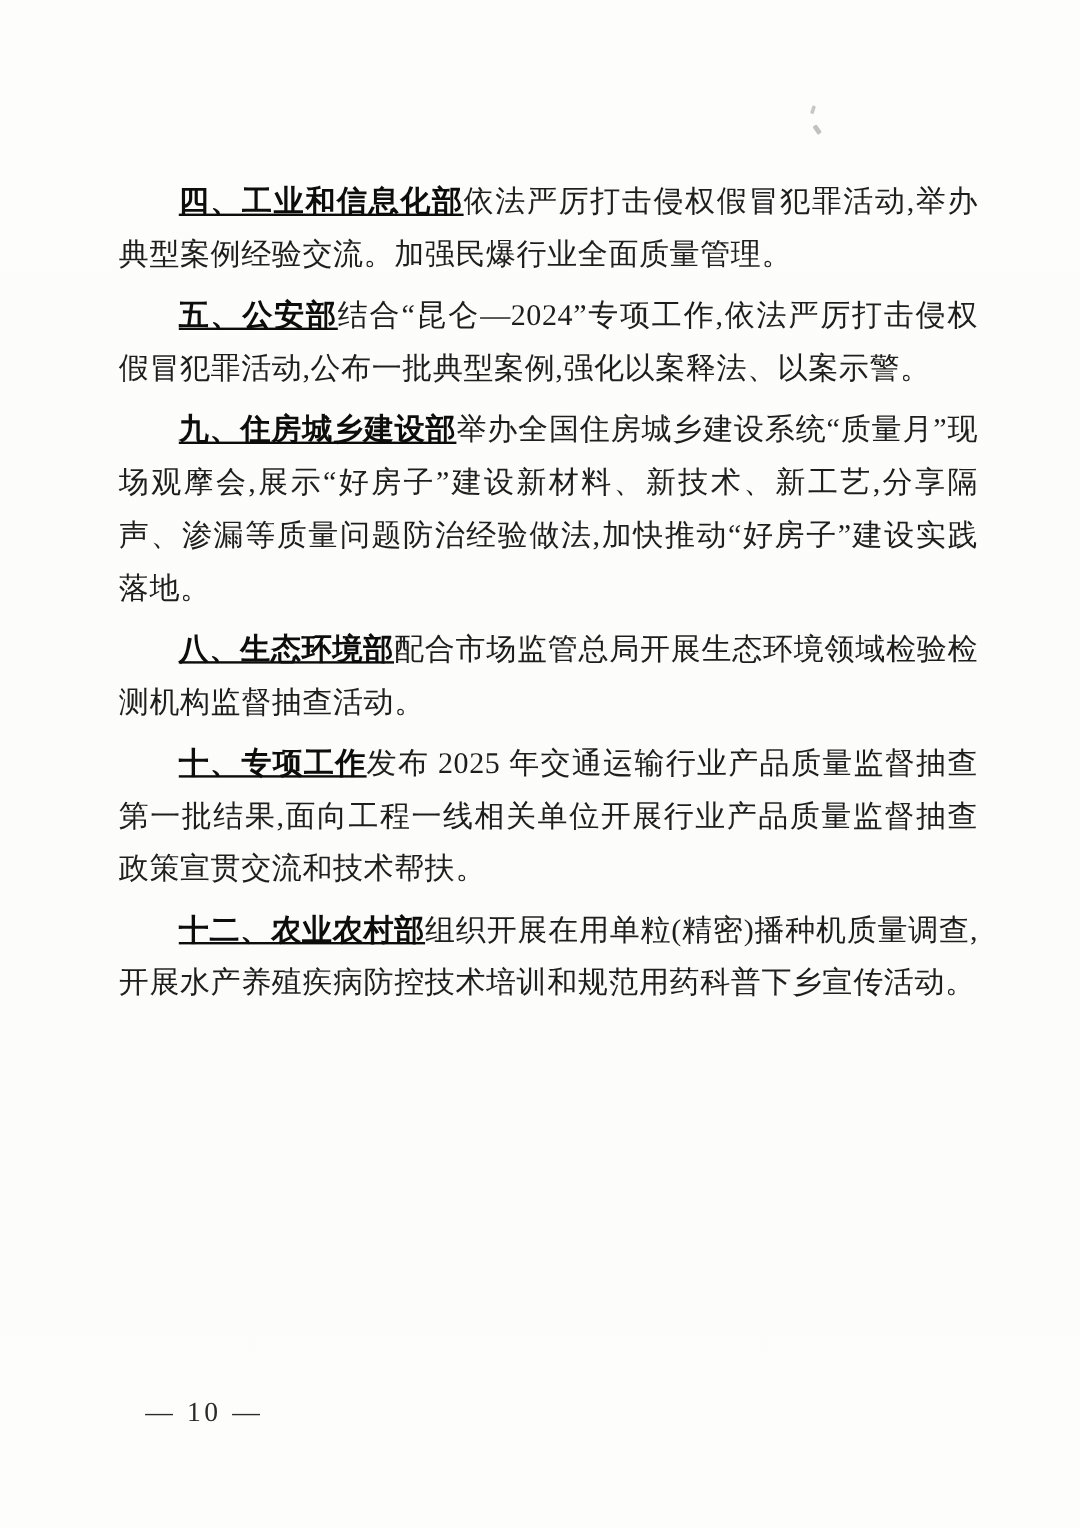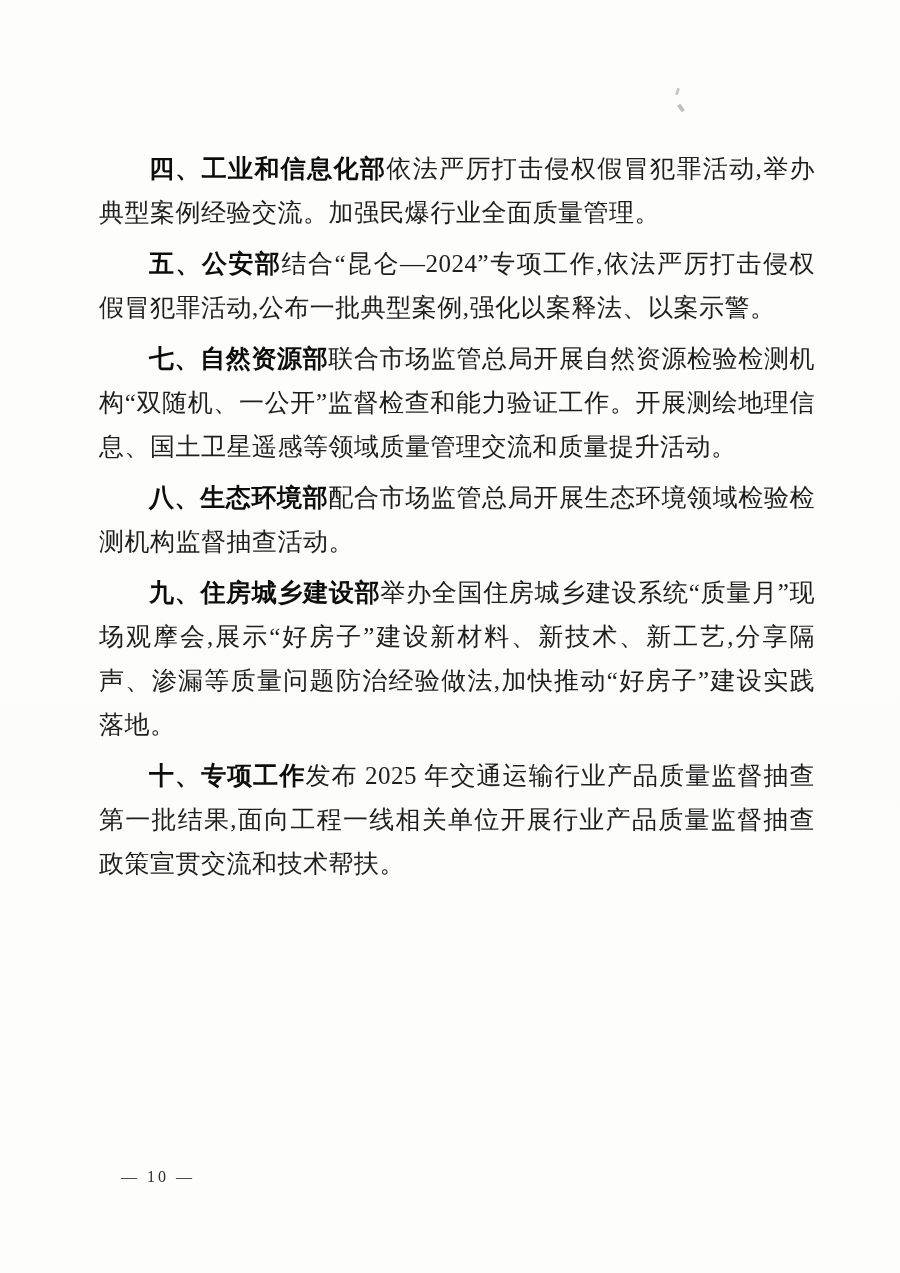--- a/index.html
+++ b/index.html
@@ -34,29 +34,30 @@
     letter-spacing: 0.5px;
     text-align: justify;
     text-align-last: left;
     text-indent: 2em;
     word-break: break-all;
   }
   .ministry {
     font-family: "Liberation Sans", sans-serif;
     font-weight: 700;
     color: #0d0d0d;
+    text-decoration: underline;
   }
   .body-text {
     color: #1e1e1e;
   }
   .page-number {
     position: absolute;
     left: 121px;
     top: 1163px;
-    font-size: 16px;
+    font-size: 23px;
     line-height: 28px;
     letter-spacing: 3px;
     color: #2a2a2a;
     font-family: "Liberation Serif", serif;
   }
   
   .speck {
     position: absolute;
     background: #9a9a9a;
     border-radius: 1px;
@@ -86,28 +87,28 @@
   <div class="speck speck-1"></div>
   <div class="speck speck-2"></div>
 
   <main class="content">
 
     <p class="para"><b class="ministry">四、工业和信息化部</b><span class="body-text">依法严厉打击侵权假冒犯罪活动,举办典型案例经验交流。加强民爆行业全面质量管理。</span></p>
 
     <p class="para"><b class="ministry">五、公安部</b><span class="body-text">结合“昆仑—2024”专项工作,依法严厉打击侵权假冒犯罪活动,公布一批典型案例,强化以案释法、以案示警。</span></p>
 
 
-    <p class="para"><b class="ministry">七、自然资源部</b><span class="body-text">联合市场监管总局开展自然资源检验检测机构“双随机、一公开”监督检查和能力验证工作。开展测绘地理信息、国土卫星遥感等领域质量管理交流和质量提升活动。</span></p>
+
+    <p class="para"><b class="ministry">九、住房城乡建设部</b><span class="body-text">举办全国住房城乡建设系统“质量月”现场观摩会,展示“好房子”建设新材料、新技术、新工艺,分享隔声、渗漏等质量问题防治经验做法,加快推动“好房子”建设实践落地。</span></p>
 
     <p class="para"><b class="ministry">八、生态环境部</b><span class="body-text">配合市场监管总局开展生态环境领域检验检测机构监督抽查活动。</span></p>
-
-    <p class="para"><b class="ministry">九、住房城乡建设部</b><span class="body-text">举办全国住房城乡建设系统“质量月”现场观摩会,展示“好房子”建设新材料、新技术、新工艺,分享隔声、渗漏等质量问题防治经验做法,加快推动“好房子”建设实践落地。</span></p>
 
     <p class="para"><b class="ministry">十、专项工作</b><span class="body-text">发布 2025 年交通运输行业产品质量监督抽查第一批结果,面向工程一线相关单位开展行业产品质量监督抽查政策宣贯交流和技术帮扶。</span></p>
 
 
+    <p class="para"><b class="ministry">十二、农业农村部</b><span class="body-text">组织开展在用单粒(精密)播种机质量调查,开展水产养殖疾病防控技术培训和规范用药科普下乡宣传活动。</span></p>
 
 
   </main>
 
   <footer class="page-number">— 10 —</footer>
 
 </div>
 
 </body></html>

